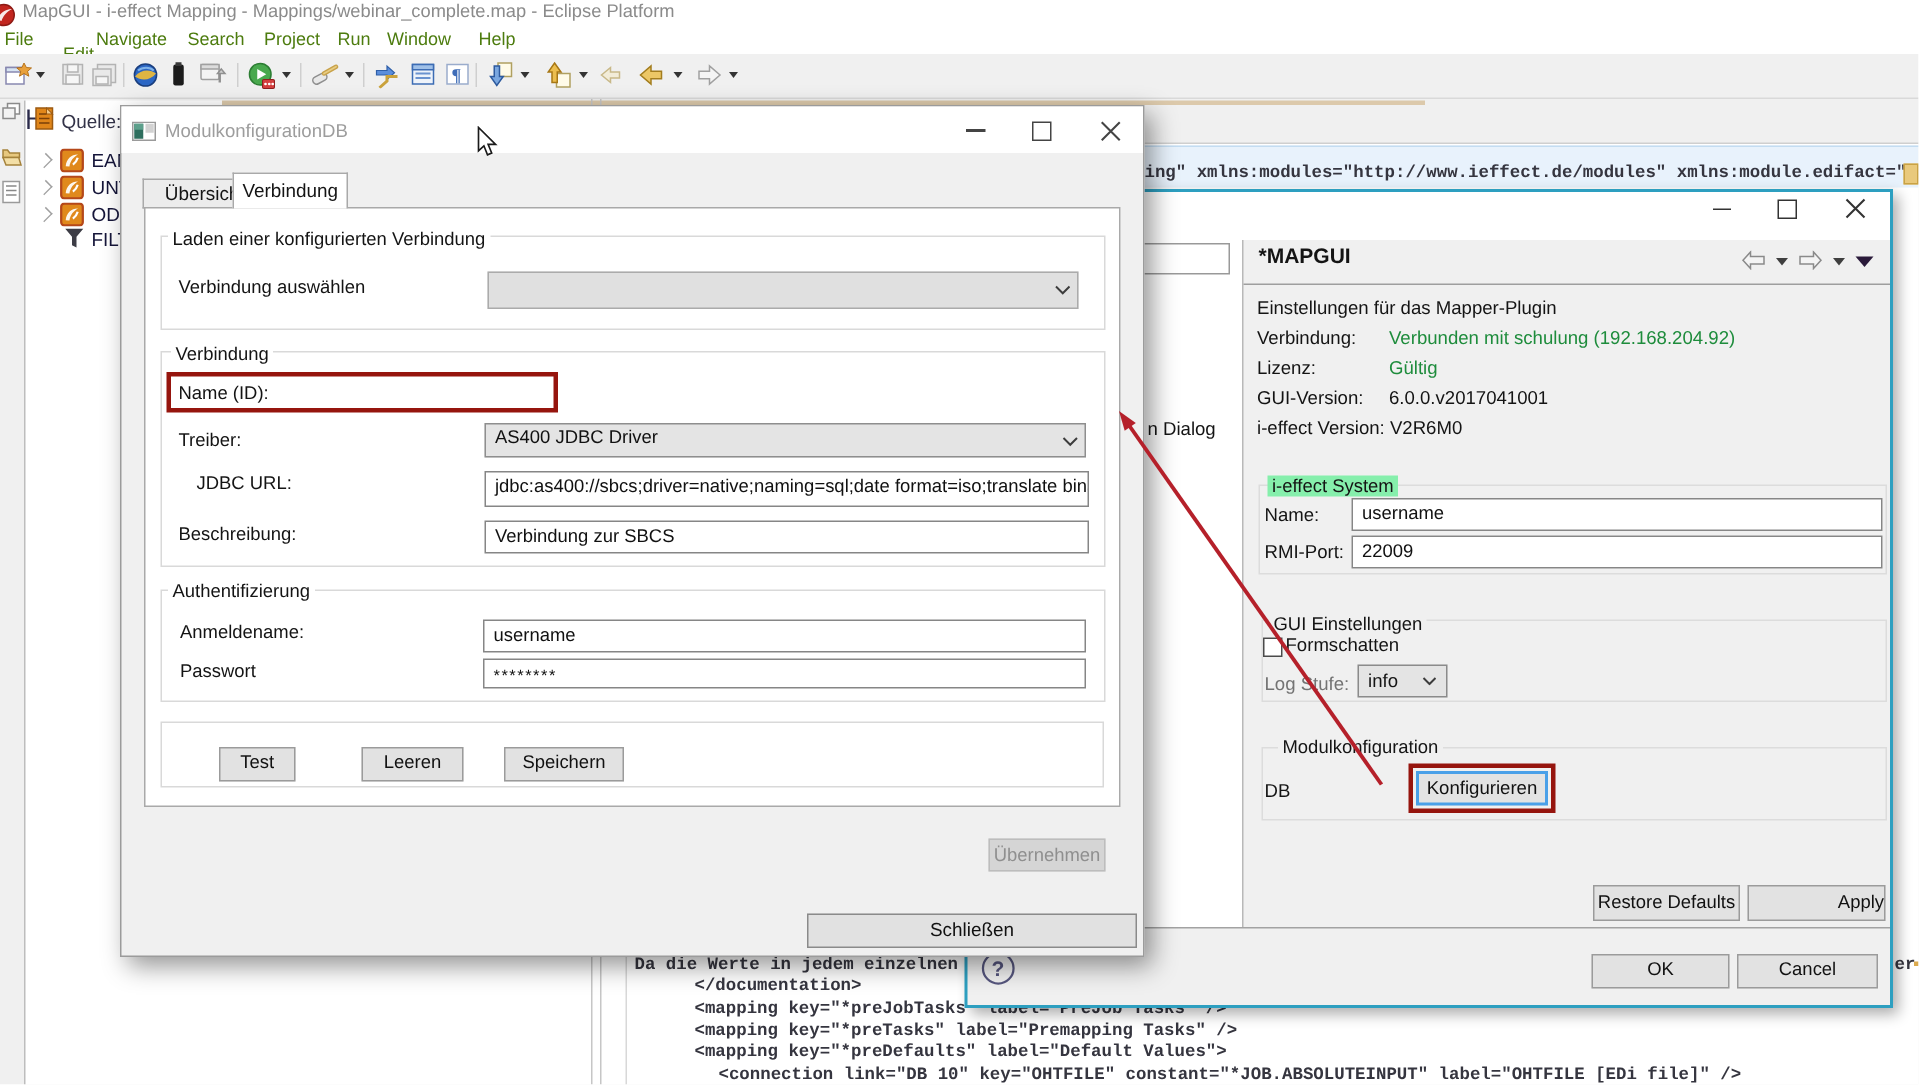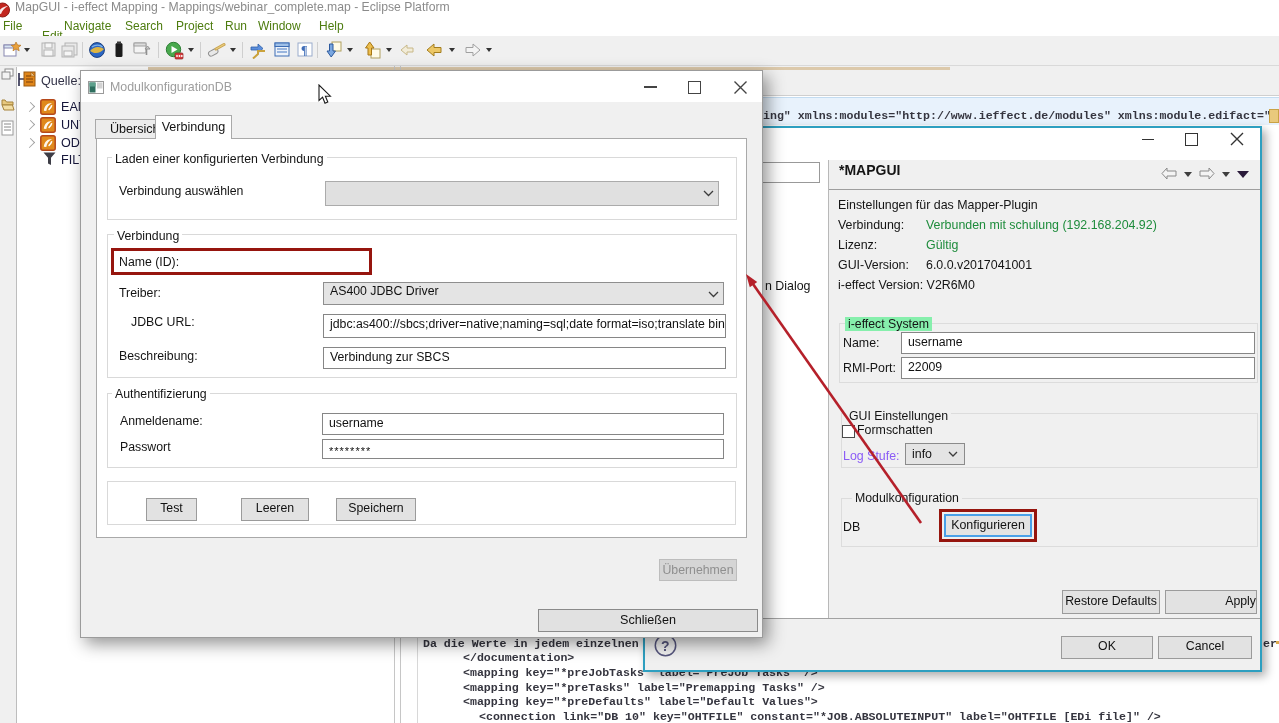--- a/index.html
+++ b/index.html
@@ -244,21 +244,21 @@
       </div>
   <div class="abs" style="left:198px;top:233px;font-size:12.4px;color:#141414;text-align:center;">RMI-Port:</div>
   <div class="inp" style="left:256px;top:229px;width:352px;height:20px;">
         <span>22009</span>
       </div>
 
   <div class="fs" style="left:196px;top:285px;width:415px;height:53px;border-color:#dcdcdc;"></div>
   <div class="leg" style="left:201px;top:281px;background:#f0f0f0;">GUI Einstellungen</div>
   <div class="abs" style="left:197px;top:297px;width:13px;height:13px;background:#fff;border:1px solid #4a4a4a;box-sizing:border-box;"></div>
   <div class="abs" style="left:212px;top:295px;font-size:12.4px;color:#141414;">Formschatten</div>
-  <div class="abs" style="left:198px;top:321px;font-size:12.4px;color:#8b5cf6;">Log Stufe:</div>
+  <div class="abs" style="left:198px;top:321px;font-size:12.4px;color:#737373;">Log Stufe:</div>
   <div class="abs" style="left:260px;top:315px;width:60px;height:22px;background:#e4e4e4;border:1px solid #8b8b8b;box-sizing:border-box;"></div>
   <div class="abs" style="left:267px;top:319px;font-size:12.4px;color:#141414;">info</div>
   <svg class="abs" style="left:303px;top:323px;" width="10" height="6" viewBox="0 0 10 6">
         <path d="M1 1 L5 5 L9 1" fill="none" stroke="#3c3c3c" stroke-width="1.3"></path>
       </svg>
 
   <div class="fs" style="left:196px;top:370px;width:415px;height:47px;border-color:#dcdcdc;"></div>
   <div class="leg" style="left:207px;top:363px;background:#f0f0f0;">Modulkonfiguration</div>
   <div class="abs" style="left:198px;top:392px;font-size:12.4px;color:#141414;">DB</div>
   <div class="abs" style="left:299px;top:386px;width:88px;height:23px;background:#e3e3e3;border:2px solid #4aa0e8;box-sizing:border-box;font-size:12.4px;color:#111;text-align:center;line-height:19px;">Konfigurieren</div>

